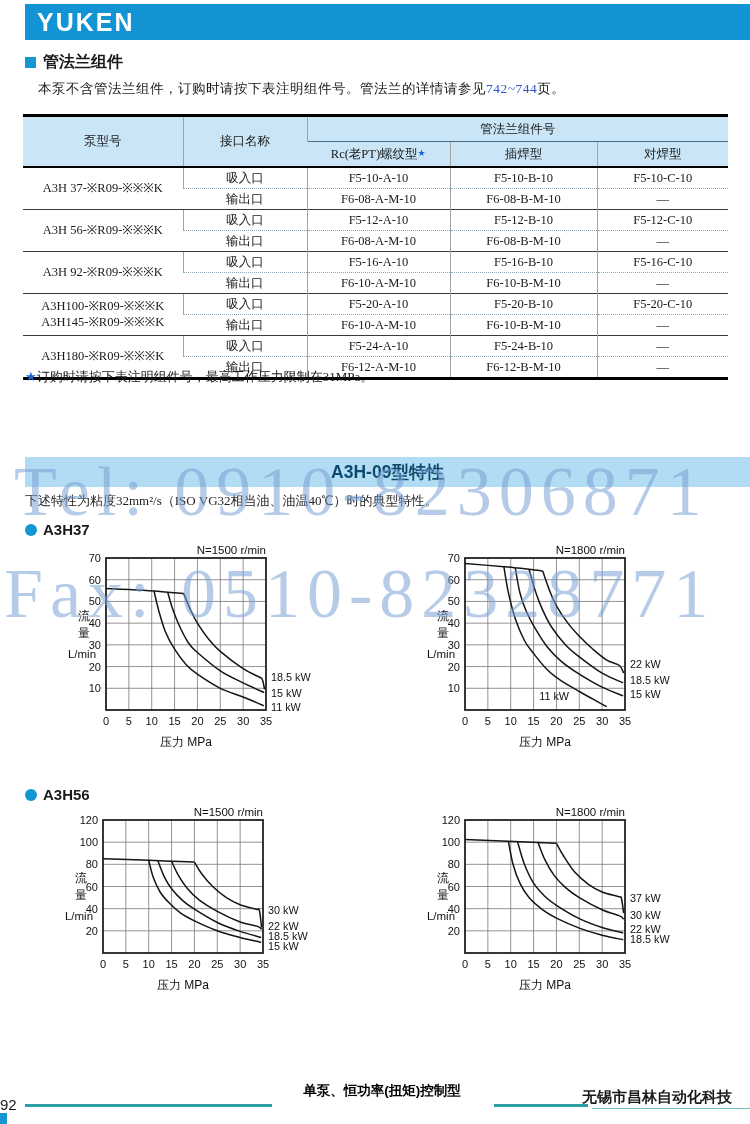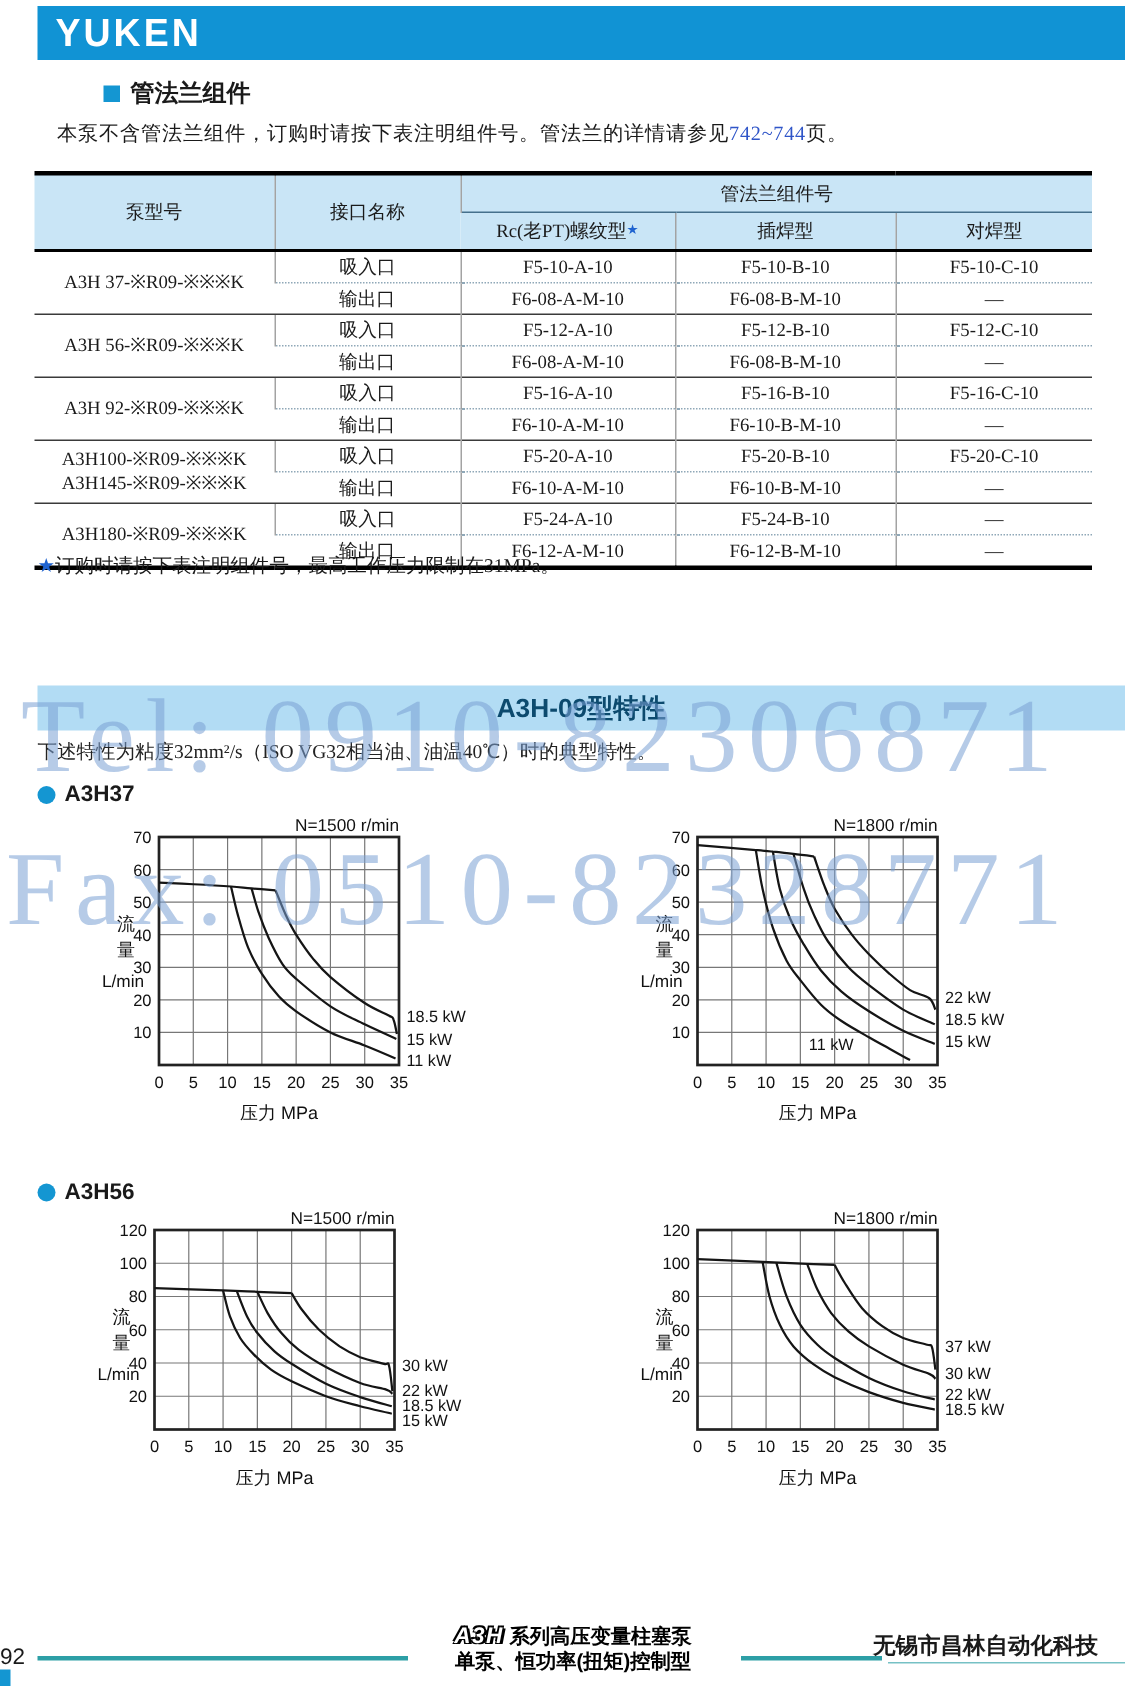--- a/index.html
+++ b/index.html
@@ -9,21 +9,21 @@
   }
   
   .brandbar{position:absolute;left:25px;right:0;top:4px;height:36px;background:#1193d4;}
   .brand-logo{
     position:absolute;left:12px;top:4px;color:#fff;
     font-family:"Liberation Sans",sans-serif;font-weight:bold;font-size:25px;
     letter-spacing:2px;transform:scaleY(1.05);
   }
   
   .sec-head{position:absolute;left:25px;top:52px;display:flex;align-items:center;gap:7px;
-    font-family:"Liberation Sans",sans-serif;font-weight:bold;font-size:16px;margin-left:44px;}
+    font-family:"Liberation Sans",sans-serif;font-weight:bold;font-size:16px;}
   .sq{width:11px;height:11px;background:#1496d2;display:inline-block;}
   .intro{position:absolute;left:38px;top:80px;font-size:13.5px;letter-spacing:.5px;}
   .intro .pref-link{color:#2f55c8;}
   
   table.flange{position:absolute;left:23px;top:114px;width:705px;border-collapse:collapse;
     font-size:12.5px;table-layout:fixed;
     border-top:3px solid #000;border-bottom:3px solid #000;}
   table.flange th,table.flange td{padding:0 2px;text-align:center;font-weight:normal;}
   table.flange thead th{background:#c9e5f6;height:24px;}
   table.flange thead tr.h2 th{border-top:1px solid #45708c;}
@@ -372,19 +372,17 @@
       <text x="245" y="95.58333333333333" font-size="10.8">37 kW</text>
     </svg></div>
 
 <div class="wm wm-tel">Tel: 0910-82306871</div>
 <div class="wm wm-fax">Fax: 0510-82328771</div>
 
 <span class="pagenum">92</span>
 <div class="fline1"></div>
 <div class="fline2"></div>
 <div class="fcenter">
-  <div><span class="series-logo">A3H</span>
-    <span>系列高压变量柱塞泵</span></div>
   <div>单泵、恒功率(扭矩)控制型</div>
 </div>
 <div class="company">无锡市昌林自动化科技</div>
 <div class="company-underline"></div>
 <div class="corner-sliver"></div>
 
 </body></html>

